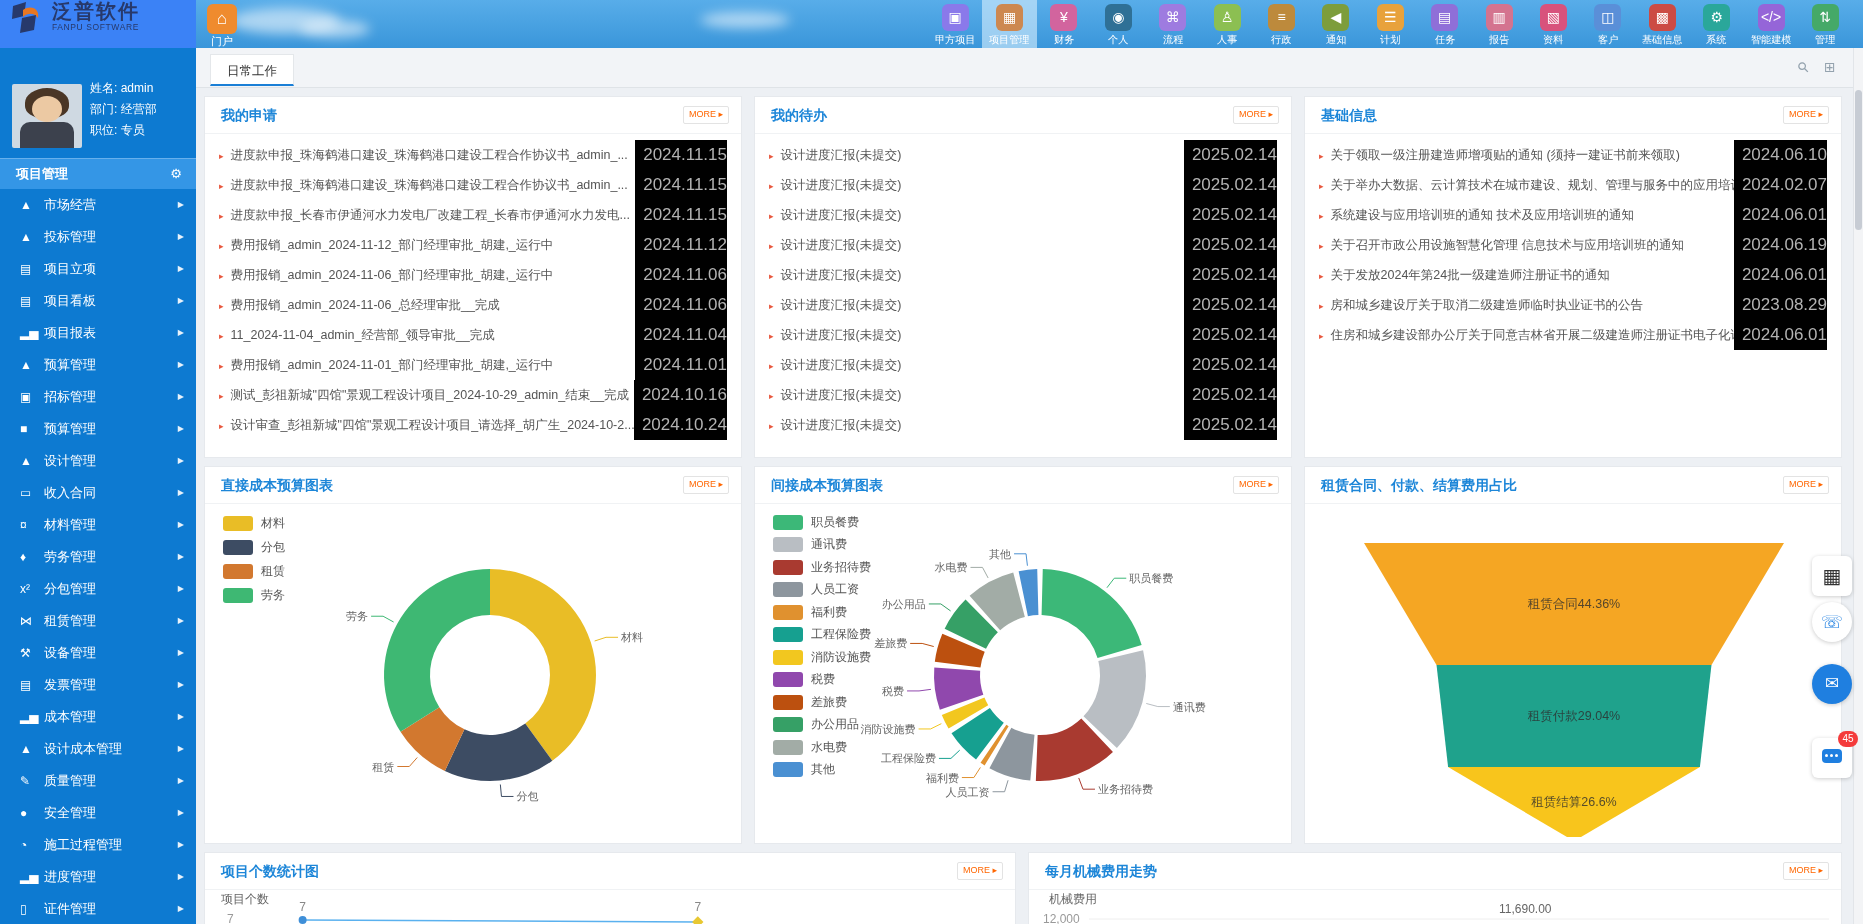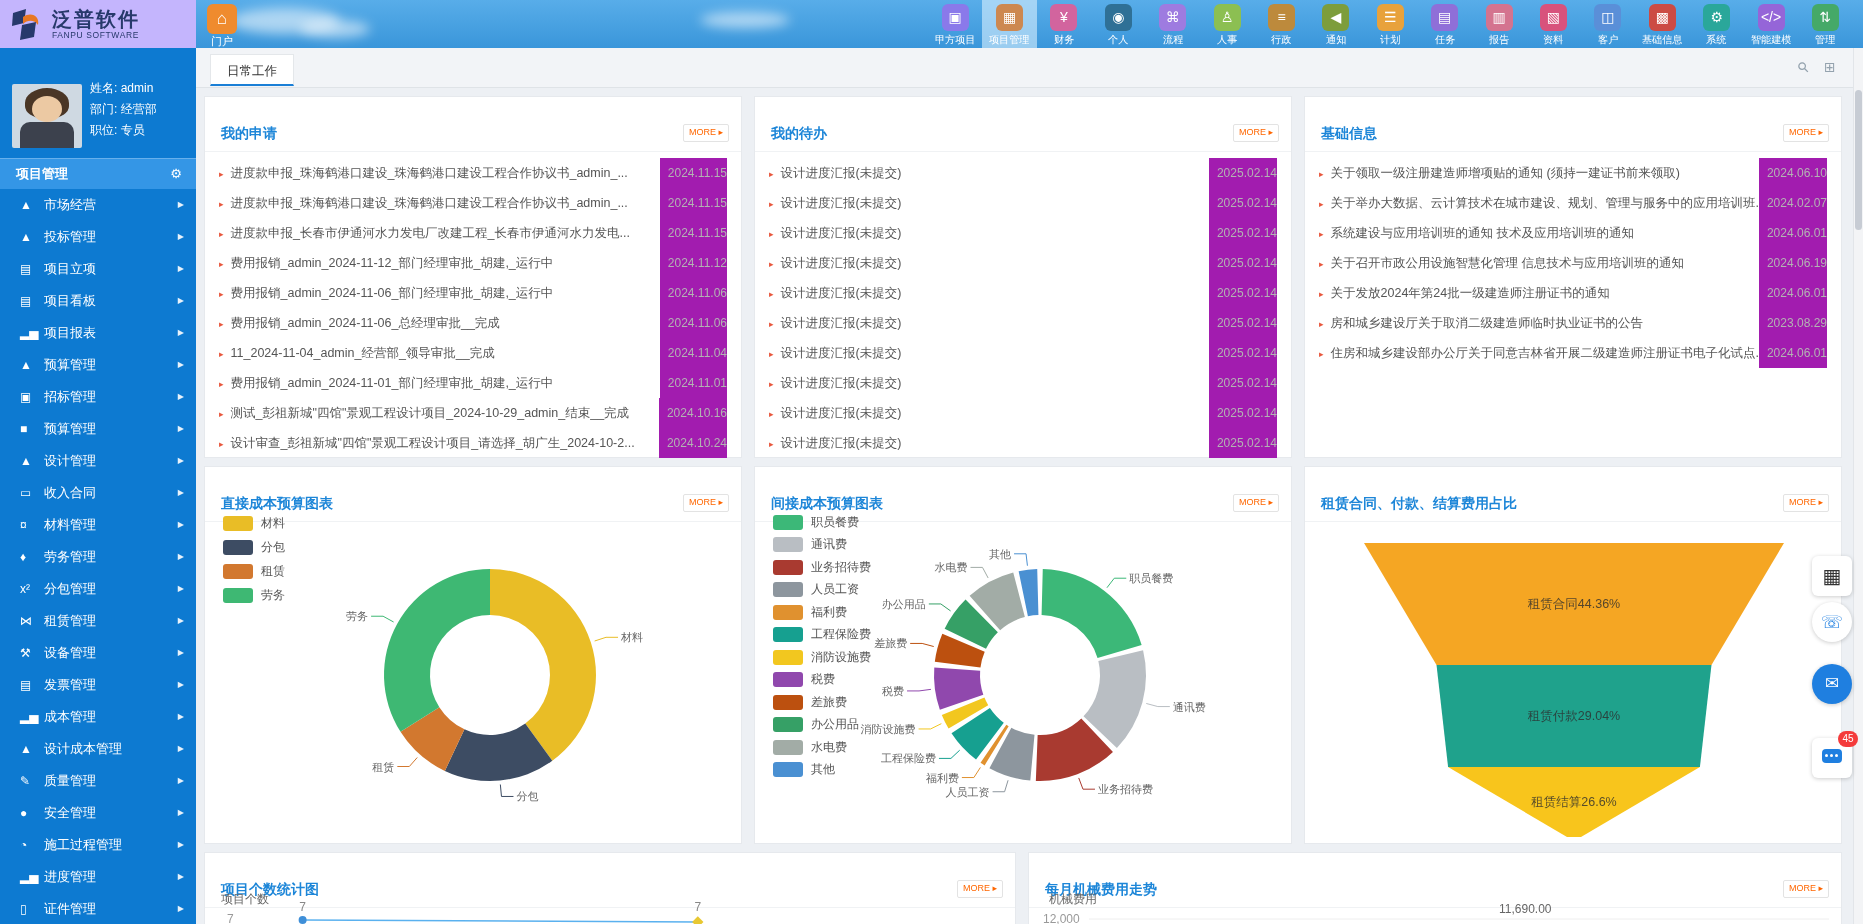--- a/index.html
+++ b/index.html
@@ -2,22 +2,22 @@
 <html><head>
 <meta charset="utf-8">
 <style>
   html,body{margin:0;padding:0;}
   body{width:1863px;height:924px;position:relative;overflow:hidden;
        font-family:"Liberation Sans","DejaVu Sans",sans-serif;background:#edf0f4;}
   
   .hdr{position:absolute;left:0;top:0;width:1863px;height:48px;
        background:linear-gradient(#58ade9,#3a96da);}
   .cloud{position:absolute;border-radius:50%;background:rgba(255,255,255,.55);filter:blur(6px);}
-  .logo-box{position:absolute;left:0;top:0;width:196px;height:48px;background:#c4b5fd;
-            display:flex;align-items:center;padding-left:10px;box-sizing:border-box;}
+  .logo-box{position:absolute;left:0;top:0;width:196px;height:48px;background:#3b82f6;
+            display:flex;align-items:flex-start;padding-left:10px;box-sizing:border-box;}
   .logo-mark{width:34px;height:34px;margin-right:8px;}
   .logo-txt .t1{font-size:20px;font-weight:bold;color:#27396b;letter-spacing:2px;line-height:22px;}
   .logo-txt .t2{font-size:8.5px;color:#27396b;letter-spacing:.6px;}
   .portal{position:absolute;left:202px;top:4px;width:40px;text-align:center;cursor:pointer;}
   .portal-ic{width:30px;height:30px;margin:0 auto;border-radius:6px;background:#ef8b2e;color:#fff;
              font-size:17px;line-height:30px;text-align:center;}
   .portal-lb{font-size:11px;color:#fff;margin-top:0px;}
   .top-nav{position:absolute;left:928px;top:0;width:925px;height:48px;display:flex;}
   .nav-item{width:54.4px;height:48px;text-align:center;box-sizing:border-box;padding-top:4px;cursor:pointer;}
   .nav-item.active{background:rgba(206,233,252,.65);}
@@ -51,29 +51,29 @@
   
   .panel{position:absolute;background:#fff;border:1px solid #e6e9ed;box-sizing:border-box;}
   .p-req{left:204px;top:96px;width:538px;height:362px;}
   .p-todo{left:754px;top:96px;width:538px;height:362px;}
   .p-not{left:1304px;top:96px;width:538px;height:362px;}
   .p-d1{left:204px;top:466px;width:538px;height:378px;}
   .p-d2{left:754px;top:466px;width:538px;height:378px;}
   .p-fn{left:1304px;top:466px;width:538px;height:378px;}
   .p-la{left:204px;top:852px;width:812px;height:120px;}
   .p-lb{left:1028px;top:852px;width:814px;height:120px;}
-  .panel-h{position:relative;height:36px;line-height:36px;border-bottom:1px solid #f0f2f4;margin-top:18px;}
+  .panel-h{position:relative;height:36px;line-height:36px;border-bottom:1px solid #f0f2f4;}
   .panel-title{color:#1d86d8;font-size:14px;font-weight:bold;margin-left:16px;}
   .more-btn{position:absolute;right:12px;top:9px;height:16px;line-height:15px;font-size:9px;color:#f60;
             border:1px solid #e3e3e3;border-radius:2px;padding:0 5px;background:#fff;cursor:pointer;white-space:nowrap;}
   .rows{padding:6px 14px 0 14px;}
   .lrow{position:relative;height:30px;line-height:30px;font-size:12.5px;color:#555;
         white-space:nowrap;overflow:hidden;cursor:pointer;}
   .lrow .blt{color:#e8583e;margin-right:7px;font-size:9px;}
-  .lrow .dt{position:absolute;right:0;top:0;color:#b3b3b3;font-size:12px;background:#a21caf;padding-left:8px;}
+  .lrow .dt{position:absolute;right:0;top:0;color:#b3b3b3;font-size:17px;background:#000000;padding-left:8px;}
   .chart-svg{position:absolute;left:0;top:36px;}
   .legend{position:absolute;left:18px;top:44px;}
   .leg-item{display:flex;align-items:center;font-size:12px;color:#555;}
   .leg-sw{width:30px;height:15px;border-radius:3px;margin-right:8px;flex:none;}
   .mini-svg{position:absolute;left:0;top:36px;}
   
   .scrollbar{position:absolute;left:1853px;top:48px;width:10px;height:876px;background:#f3f4f6;
              border-left:1px solid #e2e5e9;box-sizing:border-box;}
   .sb-thumb{position:absolute;left:1px;top:42px;width:7px;height:140px;background:#c7ccd4;border-radius:4px;cursor:pointer;}
   .fwidget{position:absolute;left:1812px;width:40px;height:40px;background:#fff;border-radius:6px;

